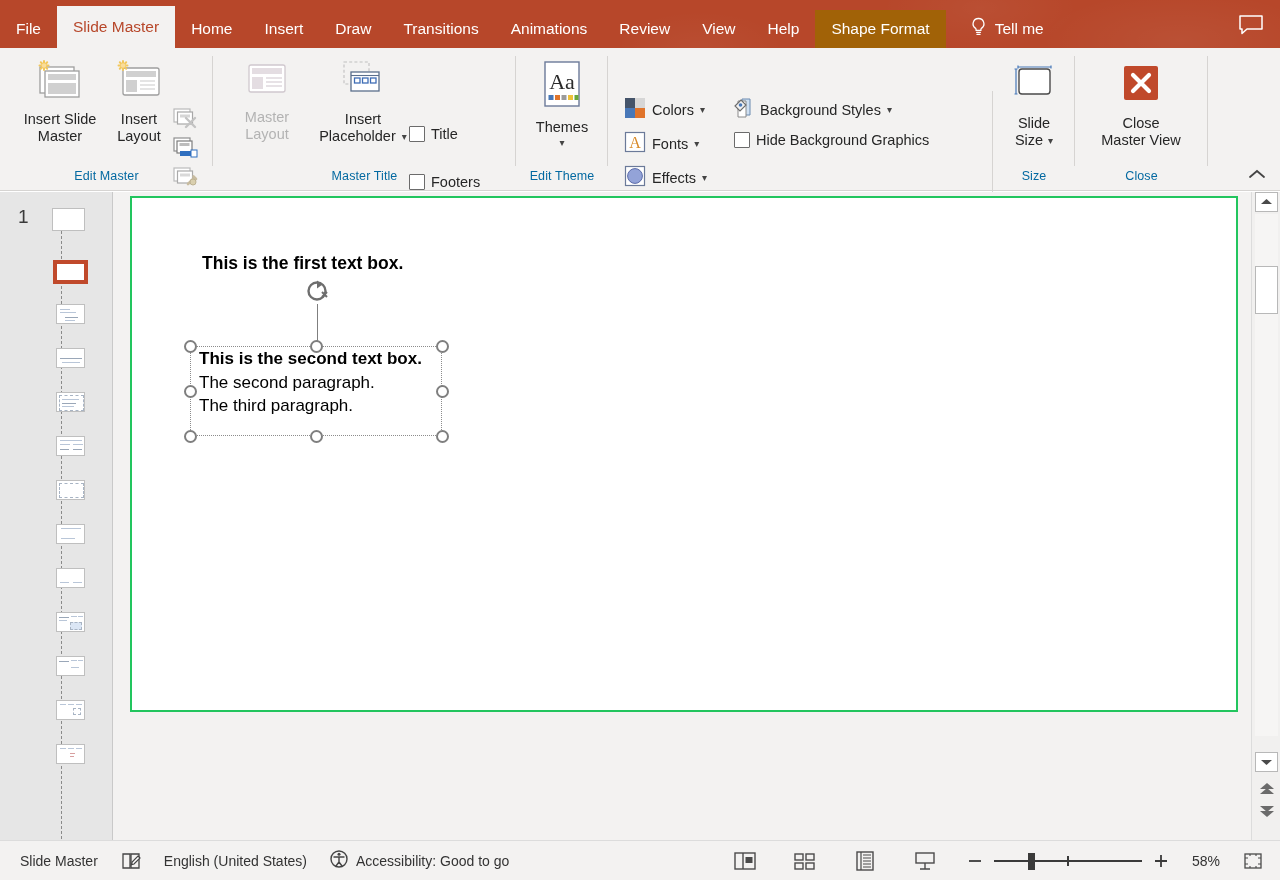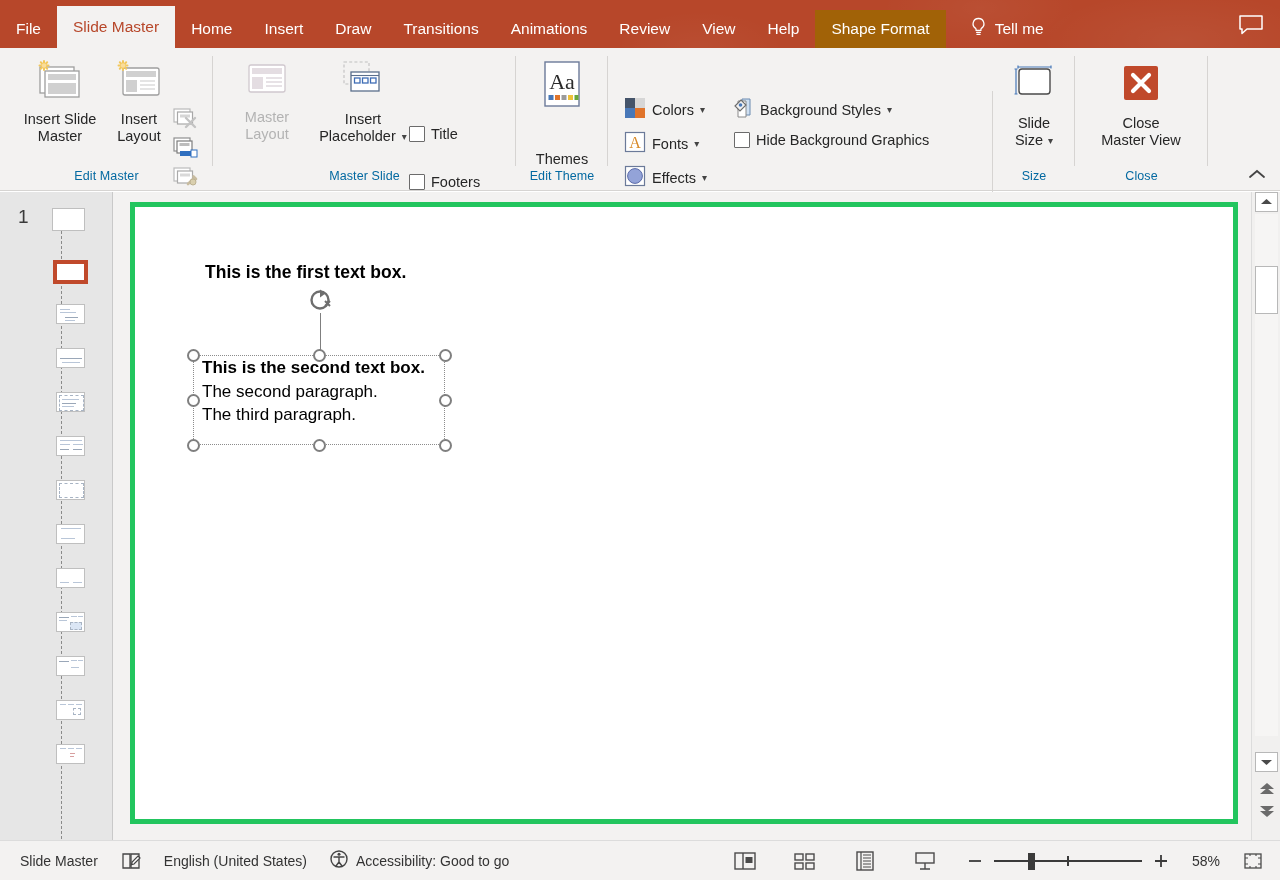--- a/index.html
+++ b/index.html
@@ -109,22 +109,22 @@
   .mline { position: absolute; background: #b9c6d8; height: 1px; }
   .mline.dark { background: #9aa7b8; }
   .mbox { position: absolute; border: 0.5px dashed #a8b4c4; }
 
   
   .canvasarea {
     position: absolute; left: 113px; top: 192px; width: 1138px; height: 648px;
     background: #f3f2f1;
   }
   .slide {
-    position: absolute; left: 17px; top: 10px; width: 1108px; height: 622px;
-    background: #ffffff; border: 5px solid #22c55e;
+    position: absolute; left: 17px; top: 4px; width: 1108px; height: 516px;
+    background: #ffffff; border: 2px solid #22c55e;
   }
   .tbox1 {
     position: absolute; left: 70px; top: 55px;
     font-size: 17.5px; font-weight: bold; color: #000; white-space: nowrap;
   }
   .selbox {
     position: absolute; left: 58px; top: 148px; width: 252px; height: 90px;
     border: 1px dotted #8c8c8c;
   }
   .selbox .line { font-size: 17px; color: #000; line-height: 23.5px; padding-left: 8px; }
@@ -322,27 +322,27 @@
       <div class="smallbtn" style="left:196px; top:78px;align-items:center;">
         <span class="chk"></span>
         <span>Title</span>
       </div>
 
       <div class="smallbtn" style="left:196px; top:126px;">
         <span class="chk"></span>
         <span>Footers</span>
       </div>
 
-      <div class="glabel">Master Slide</div>
+      <div class="glabel">Master Title</div>
     </div>
 
     <div class="rgroup" style="left:516px; width:92px;">
       <div class="sep"></div>
 
-      <div class="bigbtn" style="left:8px; top:10px; width:76px;gap:32px;">
+      <div class="bigbtn" style="left:8px; top:10px; width:76px;">
         <span>
           <svg width="52" height="52" viewBox="0 0 52 52">
             <rect x="9" y="4" width="34" height="44" fill="#fff" stroke="#6b7a99" stroke-width="1.4"></rect>
             <text x="26" y="31" font-family="Liberation Serif, serif" font-size="22" fill="#2b2b2b" text-anchor="middle">Aa</text>
             <rect x="12.5" y="37" width="5" height="5" fill="#4878b8"></rect>
             <rect x="19" y="37" width="5" height="5" fill="#e0742b"></rect>
             <rect x="25.5" y="37" width="5" height="5" fill="#9b9b9b"></rect>
             <rect x="32" y="37" width="5" height="5" fill="#eec13a"></rect>
             <rect x="38.5" y="37" width="4" height="5" fill="#6aa83c"></rect>
           </svg>

